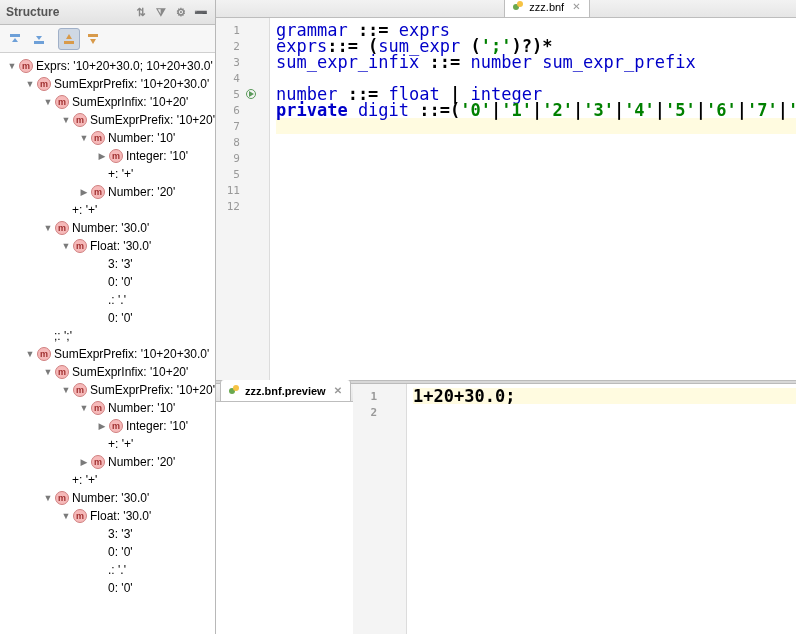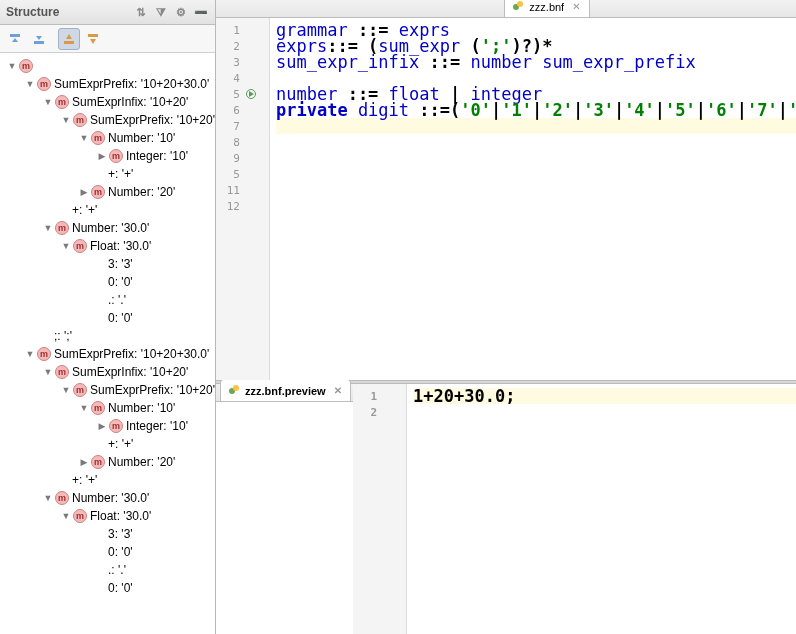--- a/index.html
+++ b/index.html
@@ -256,20 +256,21 @@
           <path d="M7 12 L4 7 L10 7 Z" fill="#d89a4a"></path>
         </svg>
     </span>
   </div>
   <div class="tree-container" id="tree">
       <div class="tree-row" style="padding-left: 6px;">
         <span class="tree-arrow">▼</span>
         <span class="tree-icon">
           <span class="m-icon">m</span>
         </span>
+        <span class="tree-label">Exprs: '10+20+30.0; 10+20+30.0'</span>
       </div>
       <div class="tree-row" style="padding-left: 24px;">
         <span class="tree-arrow">▼</span>
         <span class="tree-icon">
           <span class="m-icon">m</span>
         </span>
         <span class="tree-label">SumExprPrefix: '10+20+30.0'</span>
       </div>
       <div class="tree-row" style="padding-left: 42px;">
         <span class="tree-arrow">▼</span>

